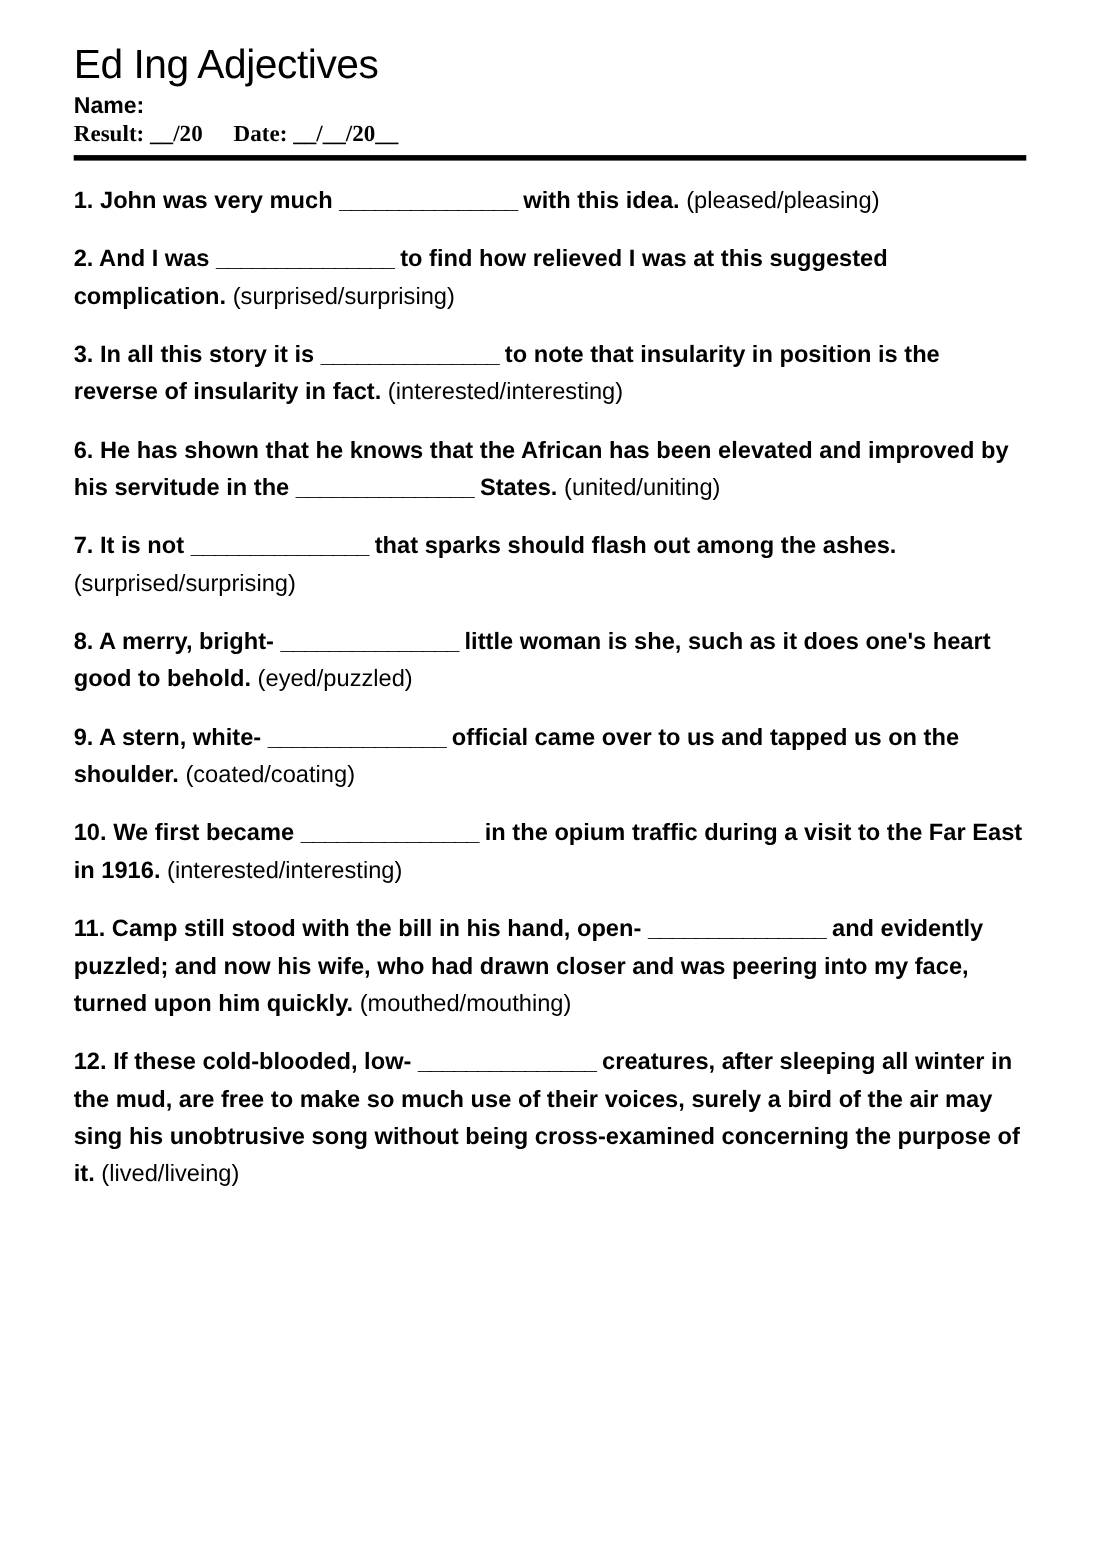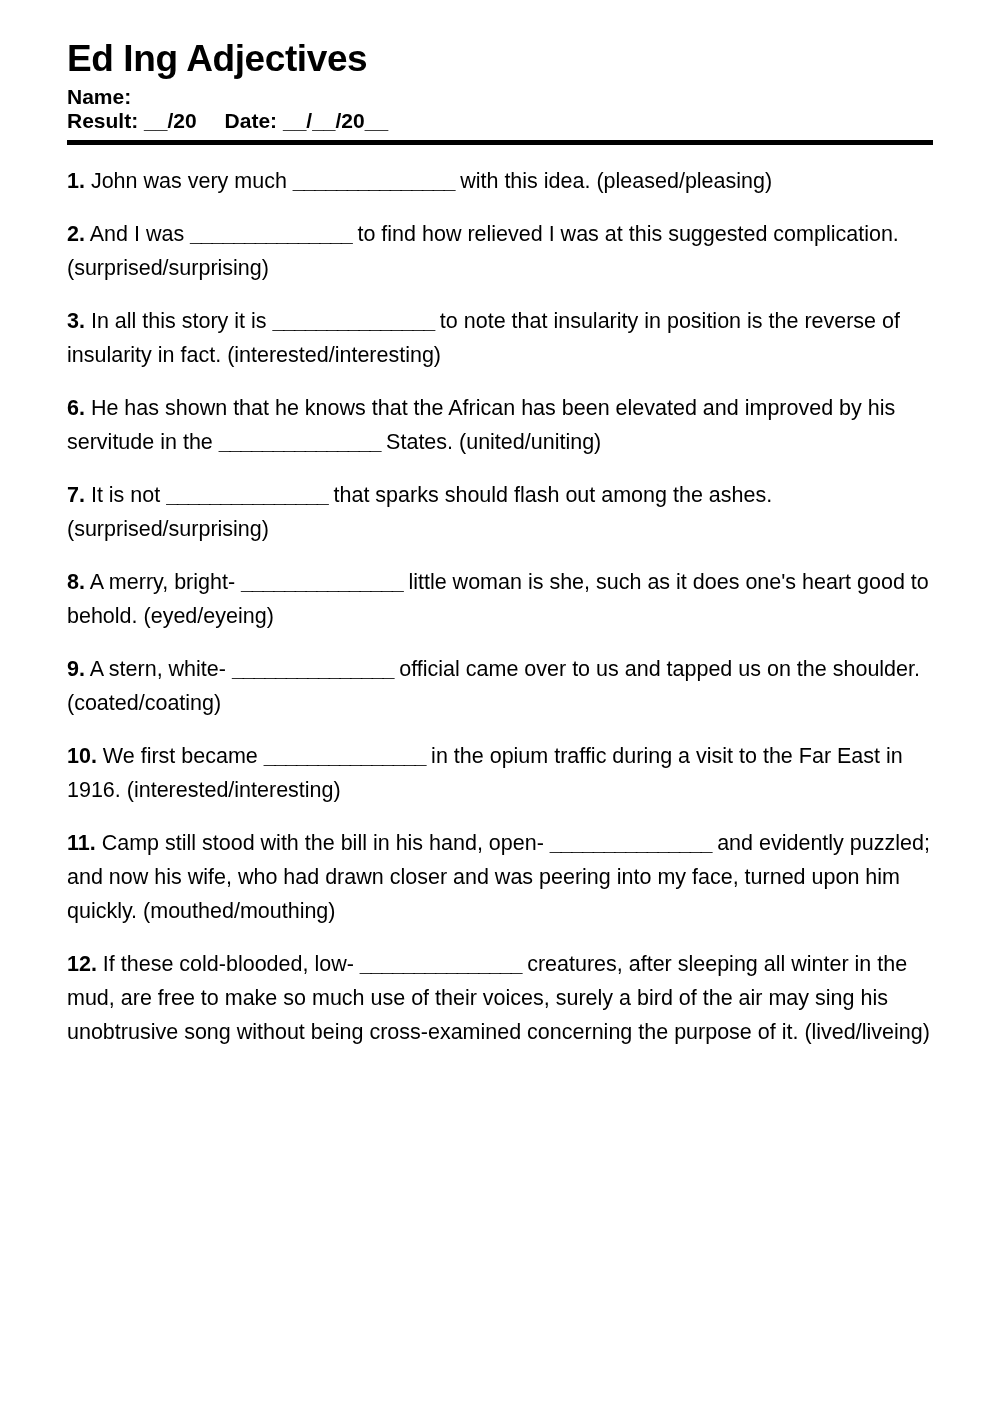--- a/index.html
+++ b/index.html
@@ -17,21 +17,21 @@
   .page {
     width: 1000px;
     height: 1414px;
     box-sizing: border-box;
     padding: 38px 67px 0 67px;
     position: relative;
     background: #ffffff;
   }
   .worksheet-title {
     font-size: 37px;
-    font-weight: bold;
+    font-weight: normal;
     letter-spacing: -0.4px;
     line-height: 1.12;
     margin: 0 0 6px 0;
     white-space: pre;
   }
   .header-row {
     display: flex;
     align-items: baseline;
     justify-content: space-between;
     font-size: 21px;
@@ -40,20 +40,21 @@
     padding-bottom: 7px;
     flex-direction: column;
   }
   .header-left {
     white-space: pre;
   }
   .header-right {
     display: flex;
     align-items: baseline;
     white-space: pre;
+    font-family: Liberation Serif, serif;
   }
   .header-result {
     margin-right: 28px;
     white-space: pre;
   }
   .header-date {
     white-space: pre;
   }
   .rule {
     border: 0;
@@ -70,21 +71,21 @@
   .question {
     font-size: 21.5px;
     line-height: 1.58;
     margin: 0 0 19px 0;
     text-align: left;
   }
   .q-num {
     font-weight: bold;
   }
   .q-text {
-    font-weight: normal;
+    font-weight: bold;
     margin-top: 40px;
   }
   .blank {
     font-weight: bold;
     letter-spacing: -1.2px;
   }
   .q-choice {
     font-weight: normal;
   }
 </style>
@@ -104,20 +105,20 @@
   </div>
 
   <hr class="rule">
 
   <ol class="questions" id="questions-list">
       <li class="question"><span class="q-num">1.</span><span class="q-text"> John was very much </span><span class="blank">_______________</span><span class="q-text"> with this idea. </span><span class="q-choice">(pleased/pleasing)</span></li>
       <li class="question"><span class="q-num">2.</span><span class="q-text"> And I was </span><span class="blank">_______________</span><span class="q-text"> to find how relieved I was at this suggested complication. </span><span class="q-choice">(surprised/surprising)</span></li>
       <li class="question"><span class="q-num">3.</span><span class="q-text"> In all this story it is </span><span class="blank">_______________</span><span class="q-text"> to note that insularity in position is the reverse of insularity in fact. </span><span class="q-choice">(interested/interesting)</span></li>
       <li class="question"><span class="q-num">6.</span><span class="q-text"> He has shown that he knows that the African has been elevated and improved by his servitude in the </span><span class="blank">_______________</span><span class="q-text"> States. </span><span class="q-choice">(united/uniting)</span></li>
       <li class="question"><span class="q-num">7.</span><span class="q-text"> It is not </span><span class="blank">_______________</span><span class="q-text"> that sparks should flash out among the ashes. </span><span class="q-choice">(surprised/surprising)</span></li>
-      <li class="question"><span class="q-num">8.</span><span class="q-text"> A merry, bright- </span><span class="blank">_______________</span><span class="q-text"> little woman is she, such as it does one's heart good to behold. </span><span class="q-choice">(eyed/eyeing)</span></li>
+      <li class="question"><span class="q-num">8.</span><span class="q-text"> A merry, bright- </span><span class="blank">_______________</span><span class="q-text"> little woman is she, such as it does one's heart good to behold. </span><span class="q-choice">(eyed/puzzled)</span></li>
       <li class="question"><span class="q-num">9.</span><span class="q-text"> A stern, white- </span><span class="blank">_______________</span><span class="q-text"> official came over to us and tapped us on the shoulder. </span><span class="q-choice">(coated/coating)</span></li>
       <li class="question"><span class="q-num">10.</span><span class="q-text"> We first became </span><span class="blank">_______________</span><span class="q-text"> in the opium traffic during a visit to the Far East in 1916. </span><span class="q-choice">(interested/interesting)</span></li>
       <li class="question"><span class="q-num">11.</span><span class="q-text"> Camp still stood with the bill in his hand, open- </span><span class="blank">_______________</span><span class="q-text"> and evidently puzzled; and now his wife, who had drawn closer and was peering into my face, turned upon him quickly. </span><span class="q-choice">(mouthed/mouthing)</span></li>
       <li class="question"><span class="q-num">12.</span><span class="q-text"> If these cold-blooded, low- </span><span class="blank">_______________</span><span class="q-text"> creatures, after sleeping all winter in the mud, are free to make so much use of their voices, surely a bird of the air may sing his unobtrusive song without being cross-examined concerning the purpose of it. </span><span class="q-choice">(lived/liveing)</span></li>
     </ol>
 
 </div>
 
 </body></html>

